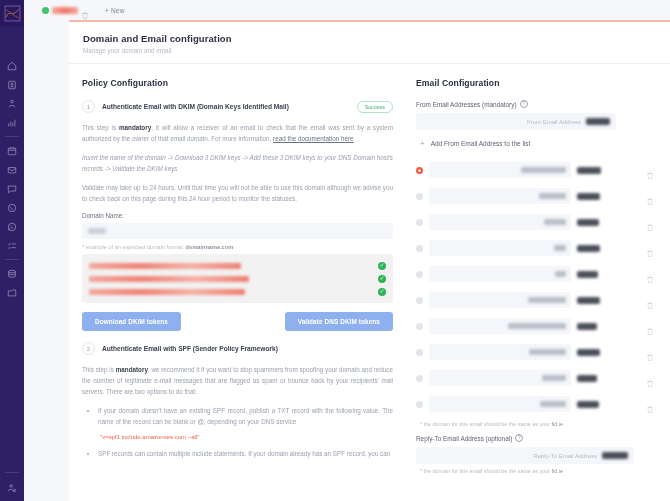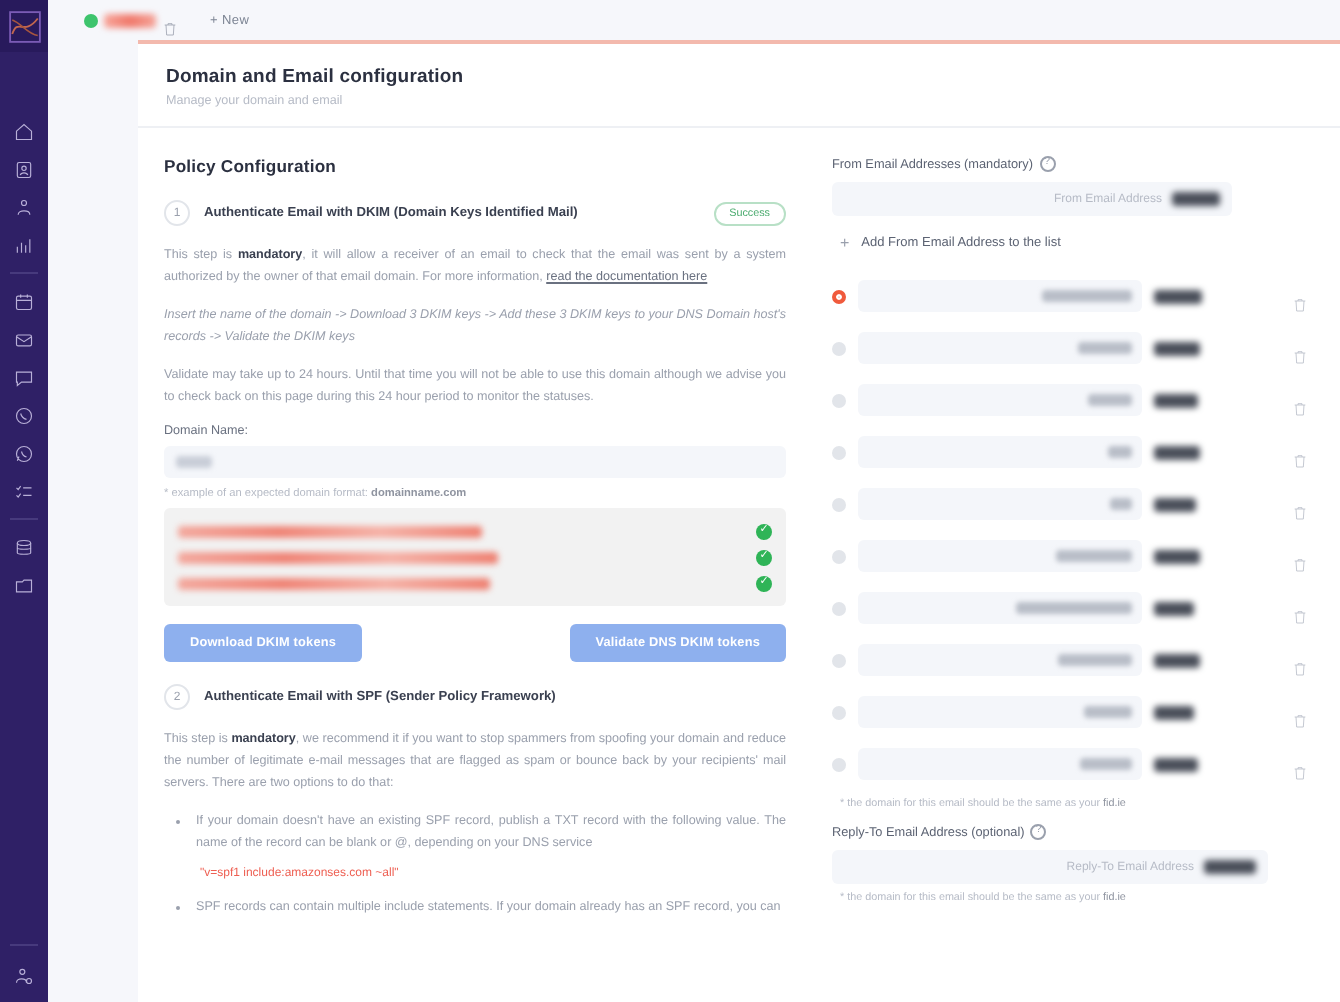--- a/index.html
+++ b/index.html
@@ -334,20 +334,21 @@
         <ul class="bullets">
           <li>If your domain doesn't have an existing SPF record, publish a TXT record with the following value. The name of the record can be blank or @, depending on your DNS service</li>
         </ul>
         <div class="code-red">"v=spf1 include:amazonses.com ~all"</div>
         <ul class="bullets">
           <li>SPF records can contain multiple include statements. If your domain already has an SPF record, you can</li>
         </ul>
       </div>
 
       <div class="col-right">
+        <div class="sec-title">Email Configuration</div>
 
         <div class="rt-label">
           <span>From Email Addresses (mandatory)</span>
           <span class="qmark">?</span>
         </div>
 
         <div class="from-input">
           <span class="ph">From Email Address</span>
           <span class="blur-dark" style="width:24px"></span>
         </div>

